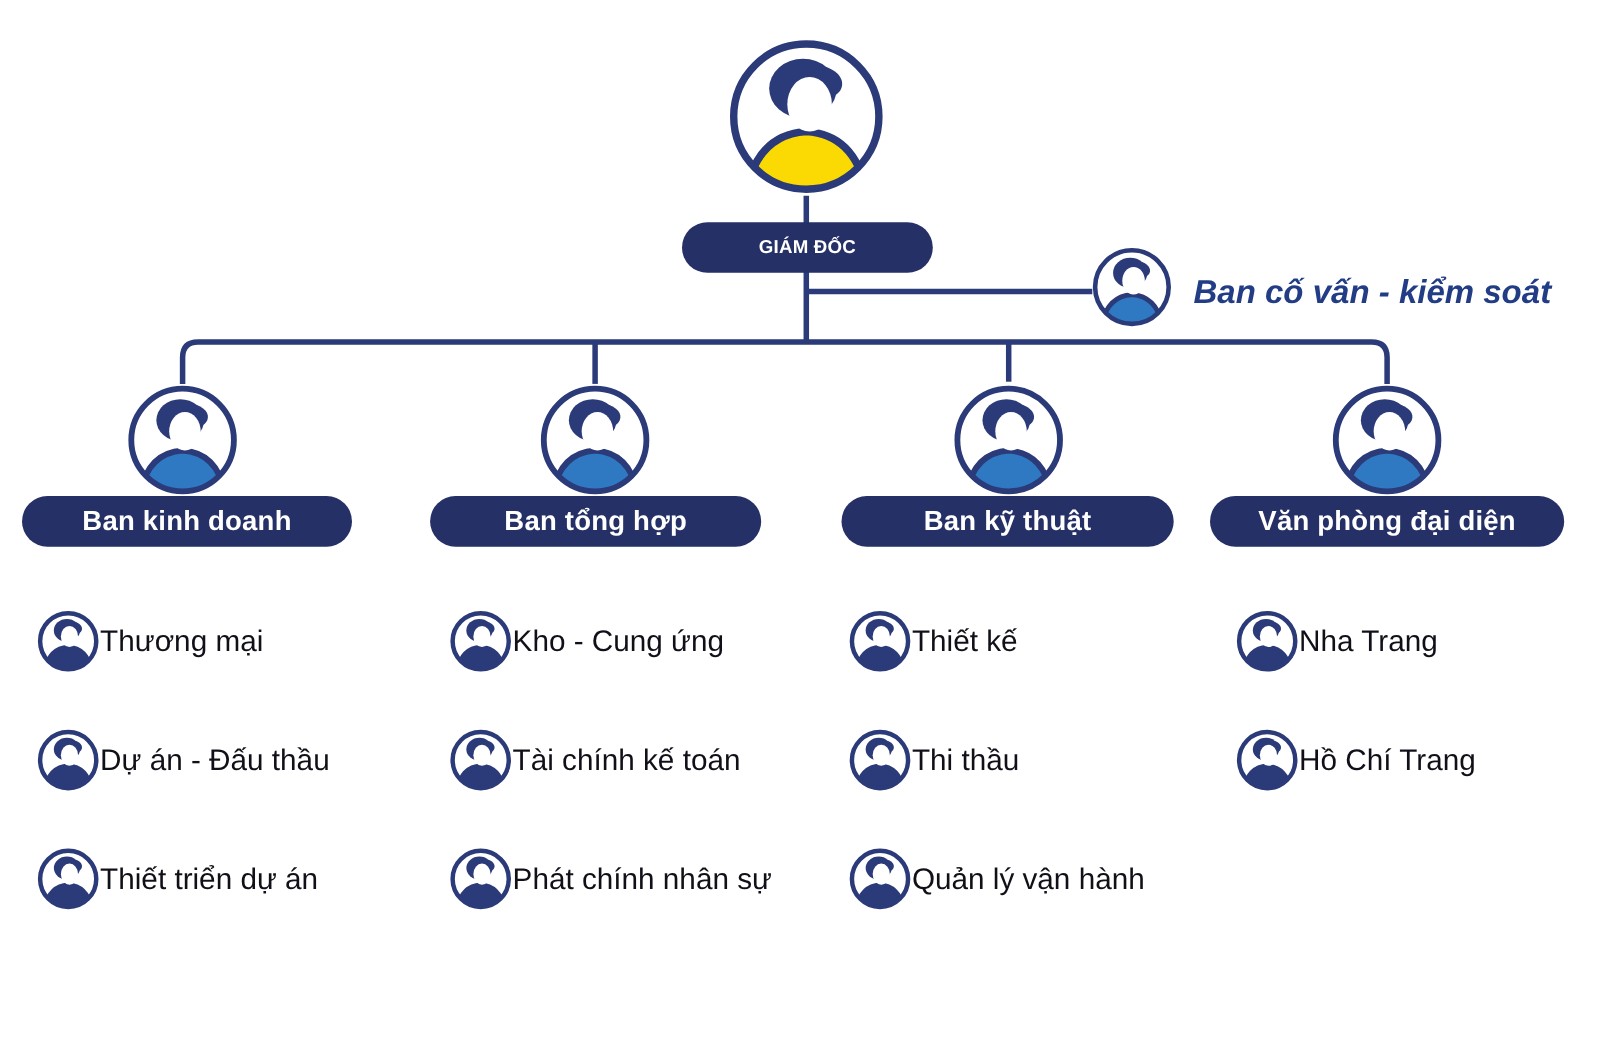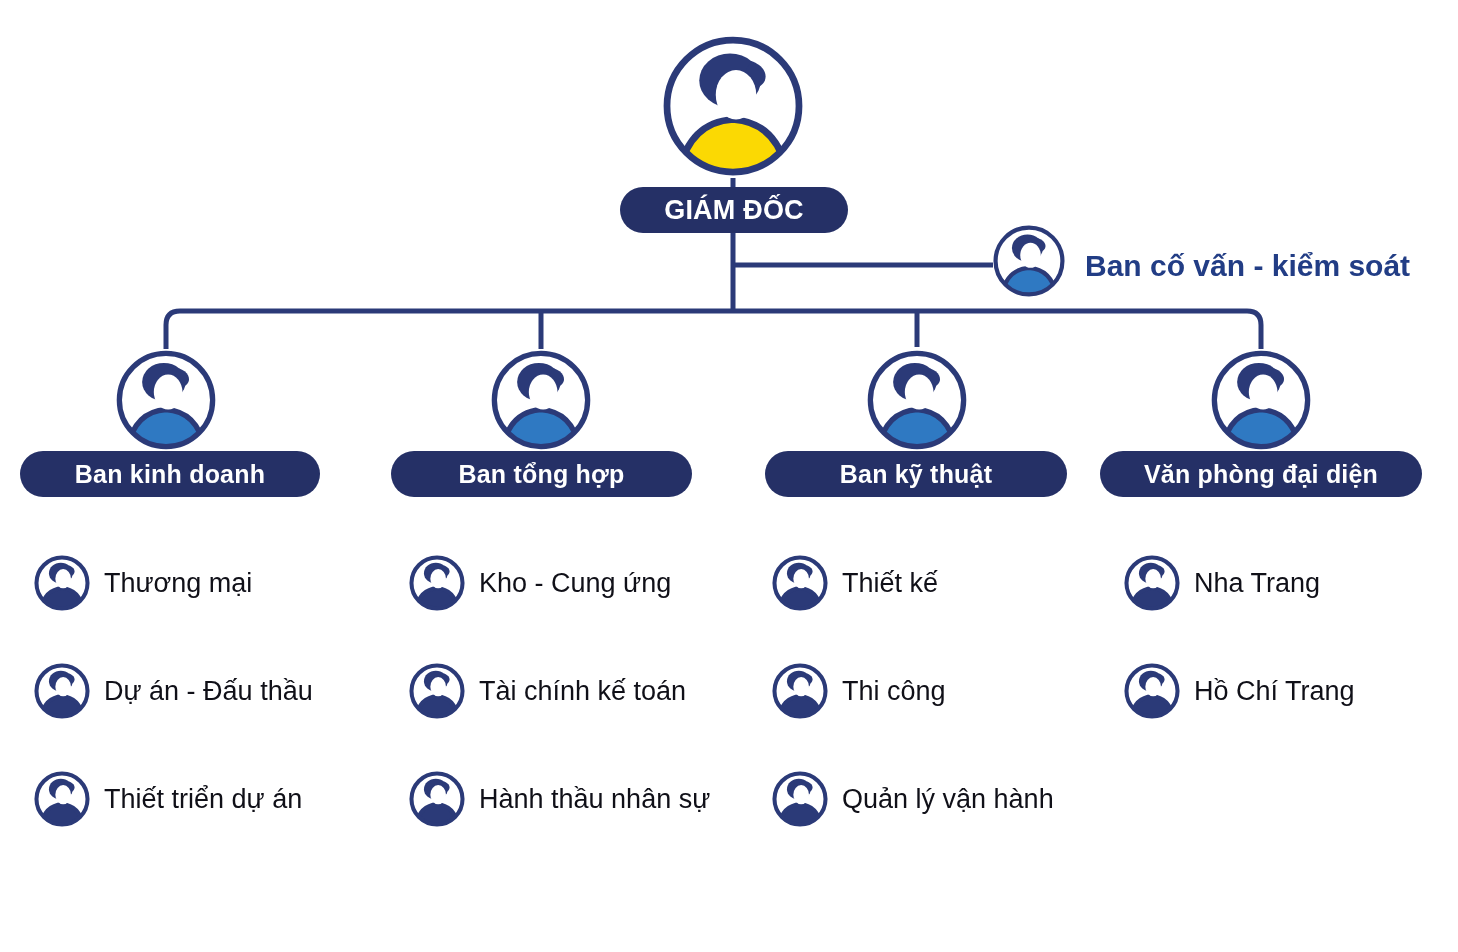--- a/index.html
+++ b/index.html
@@ -24,37 +24,38 @@
   
   .badge{
     position:absolute;z-index:3;
     height:46px;border-radius:23px;
     background:var(--badge);
     color:var(--badge-text);
     display:flex;align-items:center;justify-content:center;
     font-weight:bold;
     letter-spacing:.2px;
   }
-  .badge-director{left:620px;top:187px;width:228px;font-size:27px;text-align:right;}
+  .badge-director{left:620px;top:202px;width:228px;font-size:17px;text-align:right;}
   .badge-dept{top:451px;font-size:25px;}
   .bd1{left:20px;width:300px;}
   .bd2{left:391px;width:301px;text-align:center;}
   .bd3{left:765px;width:302px;}
   .bd4{left:1100px;width:322px;}
   
   .advisor-label{
     position:absolute;left:1085px;top:244px;z-index:3;
     height:44px;display:flex;align-items:center;
     font-size:30px;font-weight:bold;color:var(--advisor-text);
     white-space:nowrap;
+    font-style:italic;
   }
   
   .ucol{position:absolute;top:554px;z-index:2;display:flex;flex-direction:column;gap:50px;}
   .uc1{left:33px;} .uc2{left:408px;} .uc3{left:771px;} .uc4{left:1123px;}
-  .unit{display:flex;align-items:center;gap:13px;}
+  .unit{display:flex;align-items:center;}
   .unit-label{font-size:27px;color:var(--unit-text);white-space:nowrap;}
 </style>
 </head>
 <body>
 
 <div class="canvas">
 
   <svg width="0" height="0" style="position:absolute" aria-hidden="true">
     <defs>
       <clipPath id="avclip">
@@ -164,40 +165,40 @@
           </svg>
         </div>
       <div class="unit-label">Tài chính kế toán</div>
     </div>
     <div class="unit">
       <div class="avatar-sm">
           <svg viewBox="0 0 100 100">
             <use href="#person"></use>
           </svg>
         </div>
-      <div class="unit-label">Hành thầu nhân sự</div>
+      <div class="unit-label">Phát chính nhân sự</div>
     </div>
   </div>
 
   <div class="ucol uc3">
     <div class="unit">
       <div class="avatar-sm">
           <svg viewBox="0 0 100 100">
             <use href="#person"></use>
           </svg>
         </div>
       <div class="unit-label">Thiết kế</div>
     </div>
     <div class="unit">
       <div class="avatar-sm">
           <svg viewBox="0 0 100 100">
             <use href="#person"></use>
           </svg>
         </div>
-      <div class="unit-label">Thi công</div>
+      <div class="unit-label">Thi thầu</div>
     </div>
     <div class="unit">
       <div class="avatar-sm">
           <svg viewBox="0 0 100 100">
             <use href="#person"></use>
           </svg>
         </div>
       <div class="unit-label">Quản lý vận hành</div>
     </div>
   </div>

